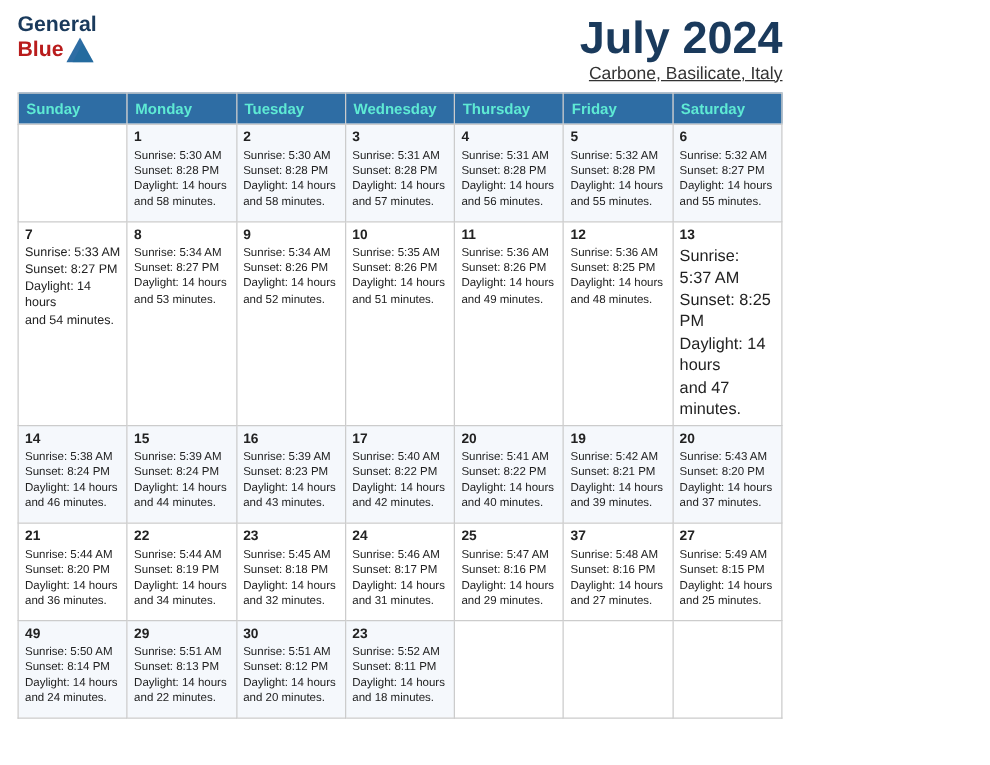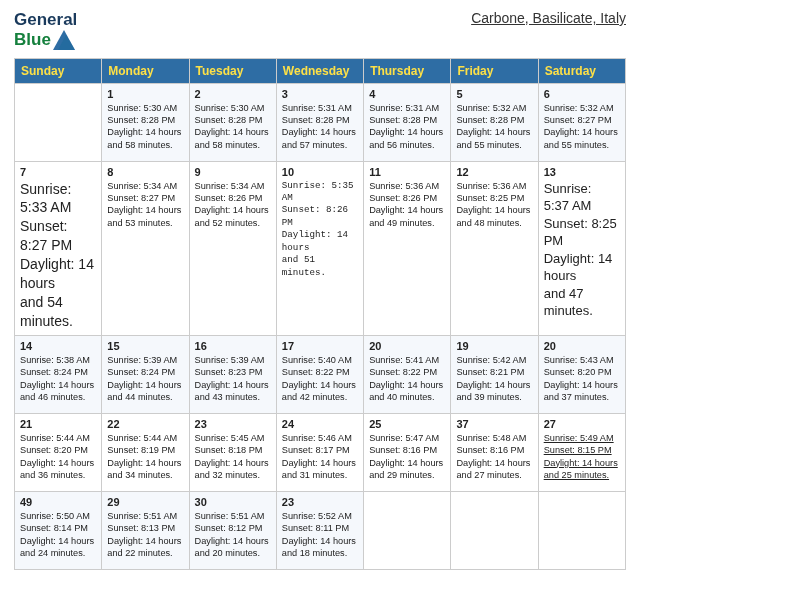--- a/index.html
+++ b/index.html
@@ -38,21 +38,21 @@
       color: #333;
       text-decoration: underline;
     }
     table {
       width: 100%;
       border-collapse: collapse;
       table-layout: fixed;
     }
     thead tr th {
       background-color: #2e6da4;
-      color: #fde047;
+      color: #5eead4;
       text-align: left;
       padding: 5px 6px;
       font-size: 12px;
       font-weight: bold;
       border: 1px solid #ccc;
       margin-left: 38px;
     }
     tbody tr td {
       border: 1px solid #ccc;
       vertical-align: top;
@@ -78,30 +78,31 @@
     }
   </style>
 </head>
 <body>
 
 <div class="container">
   <div class="header">
     <div class="logo">
       <div>
         <div style="font-size:17px;font-weight:bold;color:#1a3a5c;line-height:1.15;">General</div>
-        <div style="font-size:17px;font-weight:bold;color:#15803d;line-height:1.15;display:flex;align-items:center;">
+        <div style="font-size:17px;font-weight:bold;color:#b91c1c;line-height:1.15;display:flex;align-items:center;">
           <span>Blue</span>
           <svg width="22" height="20" viewBox="0 0 22 20" style="margin-left:2px;">
             <polygon points="0,20 11,0 22,20" fill="#2e6da4"></polygon>
             <polygon points="5,20 13,5 22,20" fill="#1a6a9a" opacity="0.5"></polygon>
           </svg>
         </div>
       </div>
     </div>
     <div class="title-block">
+      <div class="month-title">July 2024</div>
       <div class="subtitle">Carbone, Basilicate, Italy</div>
     </div>
   </div>
 
   <table>
     <thead>
       <tr>
       <th>Sunday</th>
           <th>Monday</th>
           <th>Tuesday</th>
@@ -153,42 +154,42 @@
             <span class="day-num">6</span>
             <div style="white-space: pre-line; font-size: 9.2px; line-height: 1.35;">Sunrise: 5:32 AM
 Sunset: 8:27 PM
 Daylight: 14 hours
 and 55 minutes.</div>
           </td>
         </tr>
         <tr>
           <td>
             <span class="day-num">7</span>
-            <div style="white-space: pre-line; font-size: 14px; line-height: 1.35;">Sunrise: 5:33 AM
+            <div style="white-space: pre-line; font-size: 10px; line-height: 1.35;">Sunrise: 5:33 AM
 Sunset: 8:27 PM
 Daylight: 14 hours
 and 54 minutes.</div>
           </td>
           <td>
             <span class="day-num">8</span>
             <div style="white-space: pre-line; font-size: 9.2px; line-height: 1.35;">Sunrise: 5:34 AM
 Sunset: 8:27 PM
 Daylight: 14 hours
 and 53 minutes.</div>
           </td>
           <td>
             <span class="day-num">9</span>
             <div style="white-space: pre-line; font-size: 9.2px; line-height: 1.35;">Sunrise: 5:34 AM
 Sunset: 8:26 PM
 Daylight: 14 hours
 and 52 minutes.</div>
           </td>
           <td>
             <span class="day-num">10</span>
-            <div style="white-space: pre-line; font-size: 9.2px; line-height: 1.35; font-family: Liberation Mono, monospace;">Sunrise: 5:35 AM
+            <div style="white-space: pre-line; font-size: 9.2px; line-height: 1.35;">Sunrise: 5:35 AM
 Sunset: 8:26 PM
 Daylight: 14 hours
 and 51 minutes.</div>
           </td>
           <td>
             <span class="day-num">11</span>
             <div style="white-space: pre-line; font-size: 9.2px; line-height: 1.35;">Sunrise: 5:36 AM
 Sunset: 8:26 PM
 Daylight: 14 hours
 and 49 minutes.</div>
@@ -297,21 +298,21 @@
           </td>
           <td>
             <span class="day-num">37</span>
             <div style="white-space: pre-line; font-size: 9.2px; line-height: 1.35;">Sunrise: 5:48 AM
 Sunset: 8:16 PM
 Daylight: 14 hours
 and 27 minutes.</div>
           </td>
           <td>
             <span class="day-num">27</span>
-            <div style="white-space: pre-line; font-size: 9.2px; line-height: 1.35; text-decoration: underline;">Sunrise: 5:49 AM
+            <div style="white-space: pre-line; font-size: 9.2px; line-height: 1.35;">Sunrise: 5:49 AM
 Sunset: 8:15 PM
 Daylight: 14 hours
 and 25 minutes.</div>
           </td>
         </tr>
         <tr>
           <td>
             <span class="day-num">49</span>
             <div style="white-space: pre-line; font-size: 9.2px; line-height: 1.35;">Sunrise: 5:50 AM
 Sunset: 8:14 PM

